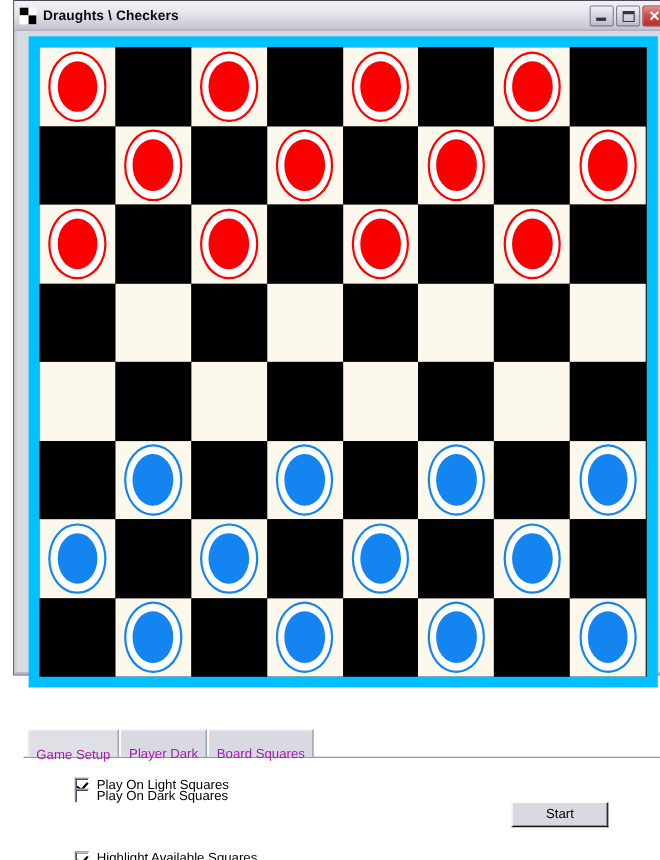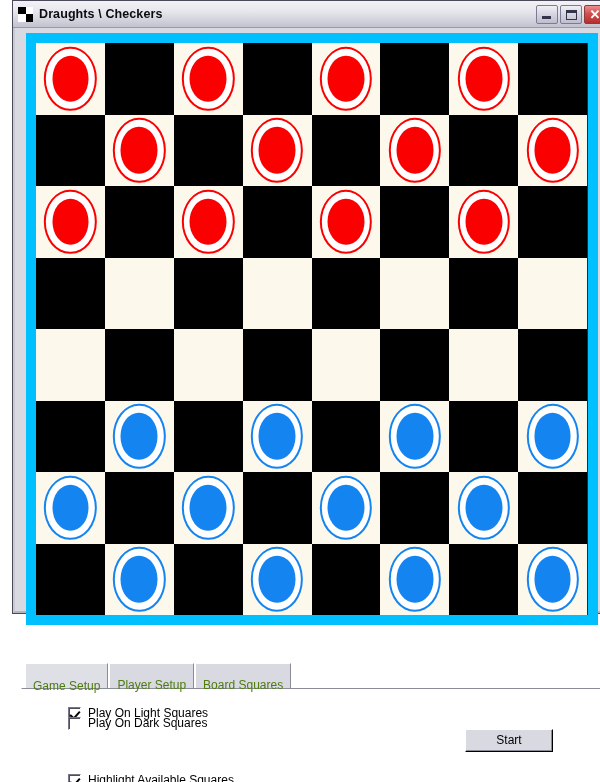--- a/index.html
+++ b/index.html
@@ -190,21 +190,21 @@
     height: 22px;
     padding-left: 4px;
     position: relative;
     z-index: 2;
   }
   .tab {
     box-sizing: border-box;
     height: 19px;
     padding: 12px 7px;
     font-size: 12px;
-    color: #4d7c0f;
+    color: #a21caf;
     line-height: 18px;
     background: #d9d9e1;
     border-left: 1px solid #ffffff;
     border-top: 1px solid #ffffff;
     border-right: 1px solid #8c8c99;
     white-space: nowrap;
     cursor: default;
     margin-right: 1px;
   }
   .tab.active {
@@ -498,21 +498,21 @@
                 <div class="core"></div>
               </div>
             </div>
           </div>
       </div>
     </div>
 
     <div id="tab-panel">
       <div id="tab-strip">
           <div class="tab active">Game Setup</div>
-          <div class="tab">Player Setup</div>
+          <div class="tab">Player Dark</div>
           <div class="tab">Board Squares</div>
         </div>
       <div id="tab-body">
         <div id="options-container">
             <div class="check-row" style="left: 12px; top: 18px;">
               <span class="check-box checked"></span>
               <span class="check-label">Play On Light Squares</span>
             </div>
             <div class="check-row" style="left: 12px; top: 28px;">
               <span class="check-box"></span>

